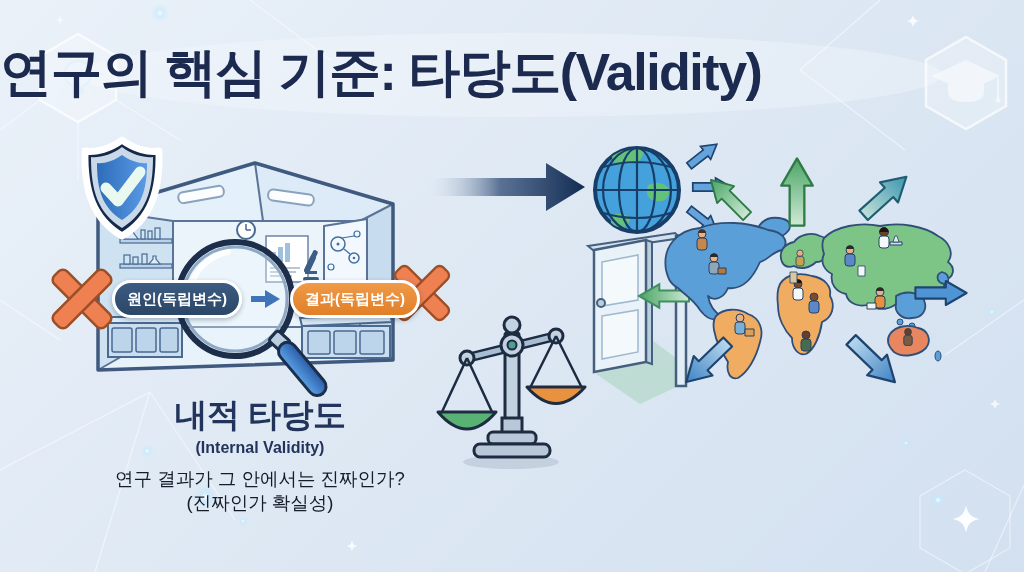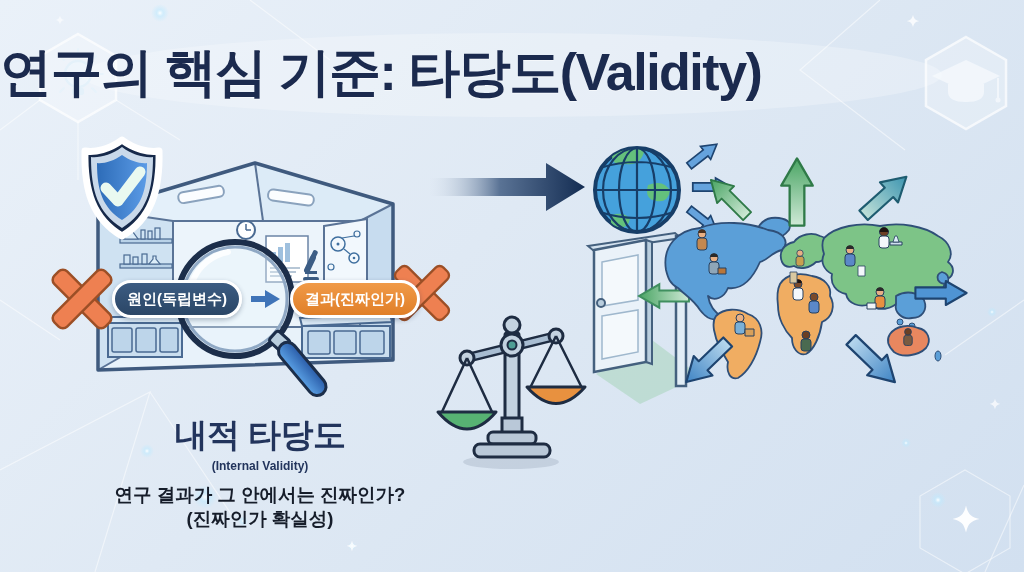--- a/index.html
+++ b/index.html
@@ -17,23 +17,23 @@
   .pill-row{position:absolute;left:112px;top:280px;display:flex;align-items:center;gap:7px;}
   .pill{
     height:38px;display:flex;align-items:center;box-sizing:border-box;
     border:3px solid #ffffff;border-radius:20px;color:#fff;font-weight:800;
     font-size:15px;padding:13px 12px;white-space:nowrap;
     box-shadow:0 2px 5px rgba(20,40,70,.3);
   }
   .pill.cause{background:linear-gradient(180deg,#3c5c82,#2b4666);}
   .pill.effect{background:linear-gradient(180deg,#f09a48,#e07f28);}
   .caption{position:absolute;text-align:center;color:#1d2b4e;}
-  .cap-h{font-size:33px;font-weight:800;letter-spacing:-0.5px;color:#22345c;margin-top:20px;}
-  .cap-s{font-size:12px;font-weight:600;margin-top:1px;color:#22345c;}
-  .cap-b{font-size:18.5px;font-weight:700;color:#161d2a;line-height:1.32;}
+  .cap-h{font-size:33px;font-weight:800;letter-spacing:-0.5px;color:#22345c;}
+  .cap-s{font-size:16px;font-weight:600;margin-top:1px;color:#22345c;}
+  .cap-b{font-size:18.5px;font-weight:400;color:#161d2a;line-height:1.32;}
   .cap-gap{margin-top:10px;}
   .caption-internal{left:95px;top:393px;width:330px;}
   .caption-external{left:622px;top:393px;width:345px;}
   .caption-center{left:374px;top:468px;width:276px;}
 </style>
 </head>
 <body>
 
 <div class="stage">
 
@@ -374,21 +374,21 @@
   </g>
 </svg>
 
 <div class="title">연구의 핵심 기준: 타당도(Validity)</div>
 
 <div class="pill-row">
   <div class="pill cause">원인(독립변수)</div>
   <svg width="34" height="22" viewBox="0 0 34 22">
     <path d="M2,8 h14 v-6 l15,9 -15,9 v-6 h-14 z" fill="#3f74b8"></path>
   </svg>
-  <div class="pill effect">결과(진짜인가)</div>
+  <div class="pill effect">결과(독립변수)</div>
 </div>
 
 <div class="caption caption-internal">
   <div class="cap-h">내적 타당도</div>
   <div class="cap-s">(Internal Validity)</div>
   <div class="cap-b cap-gap">연구 결과가 그 안에서는 진짜인가?</div>
   <div class="cap-b">(진짜인가 확실성)</div>
 </div>
 
 

